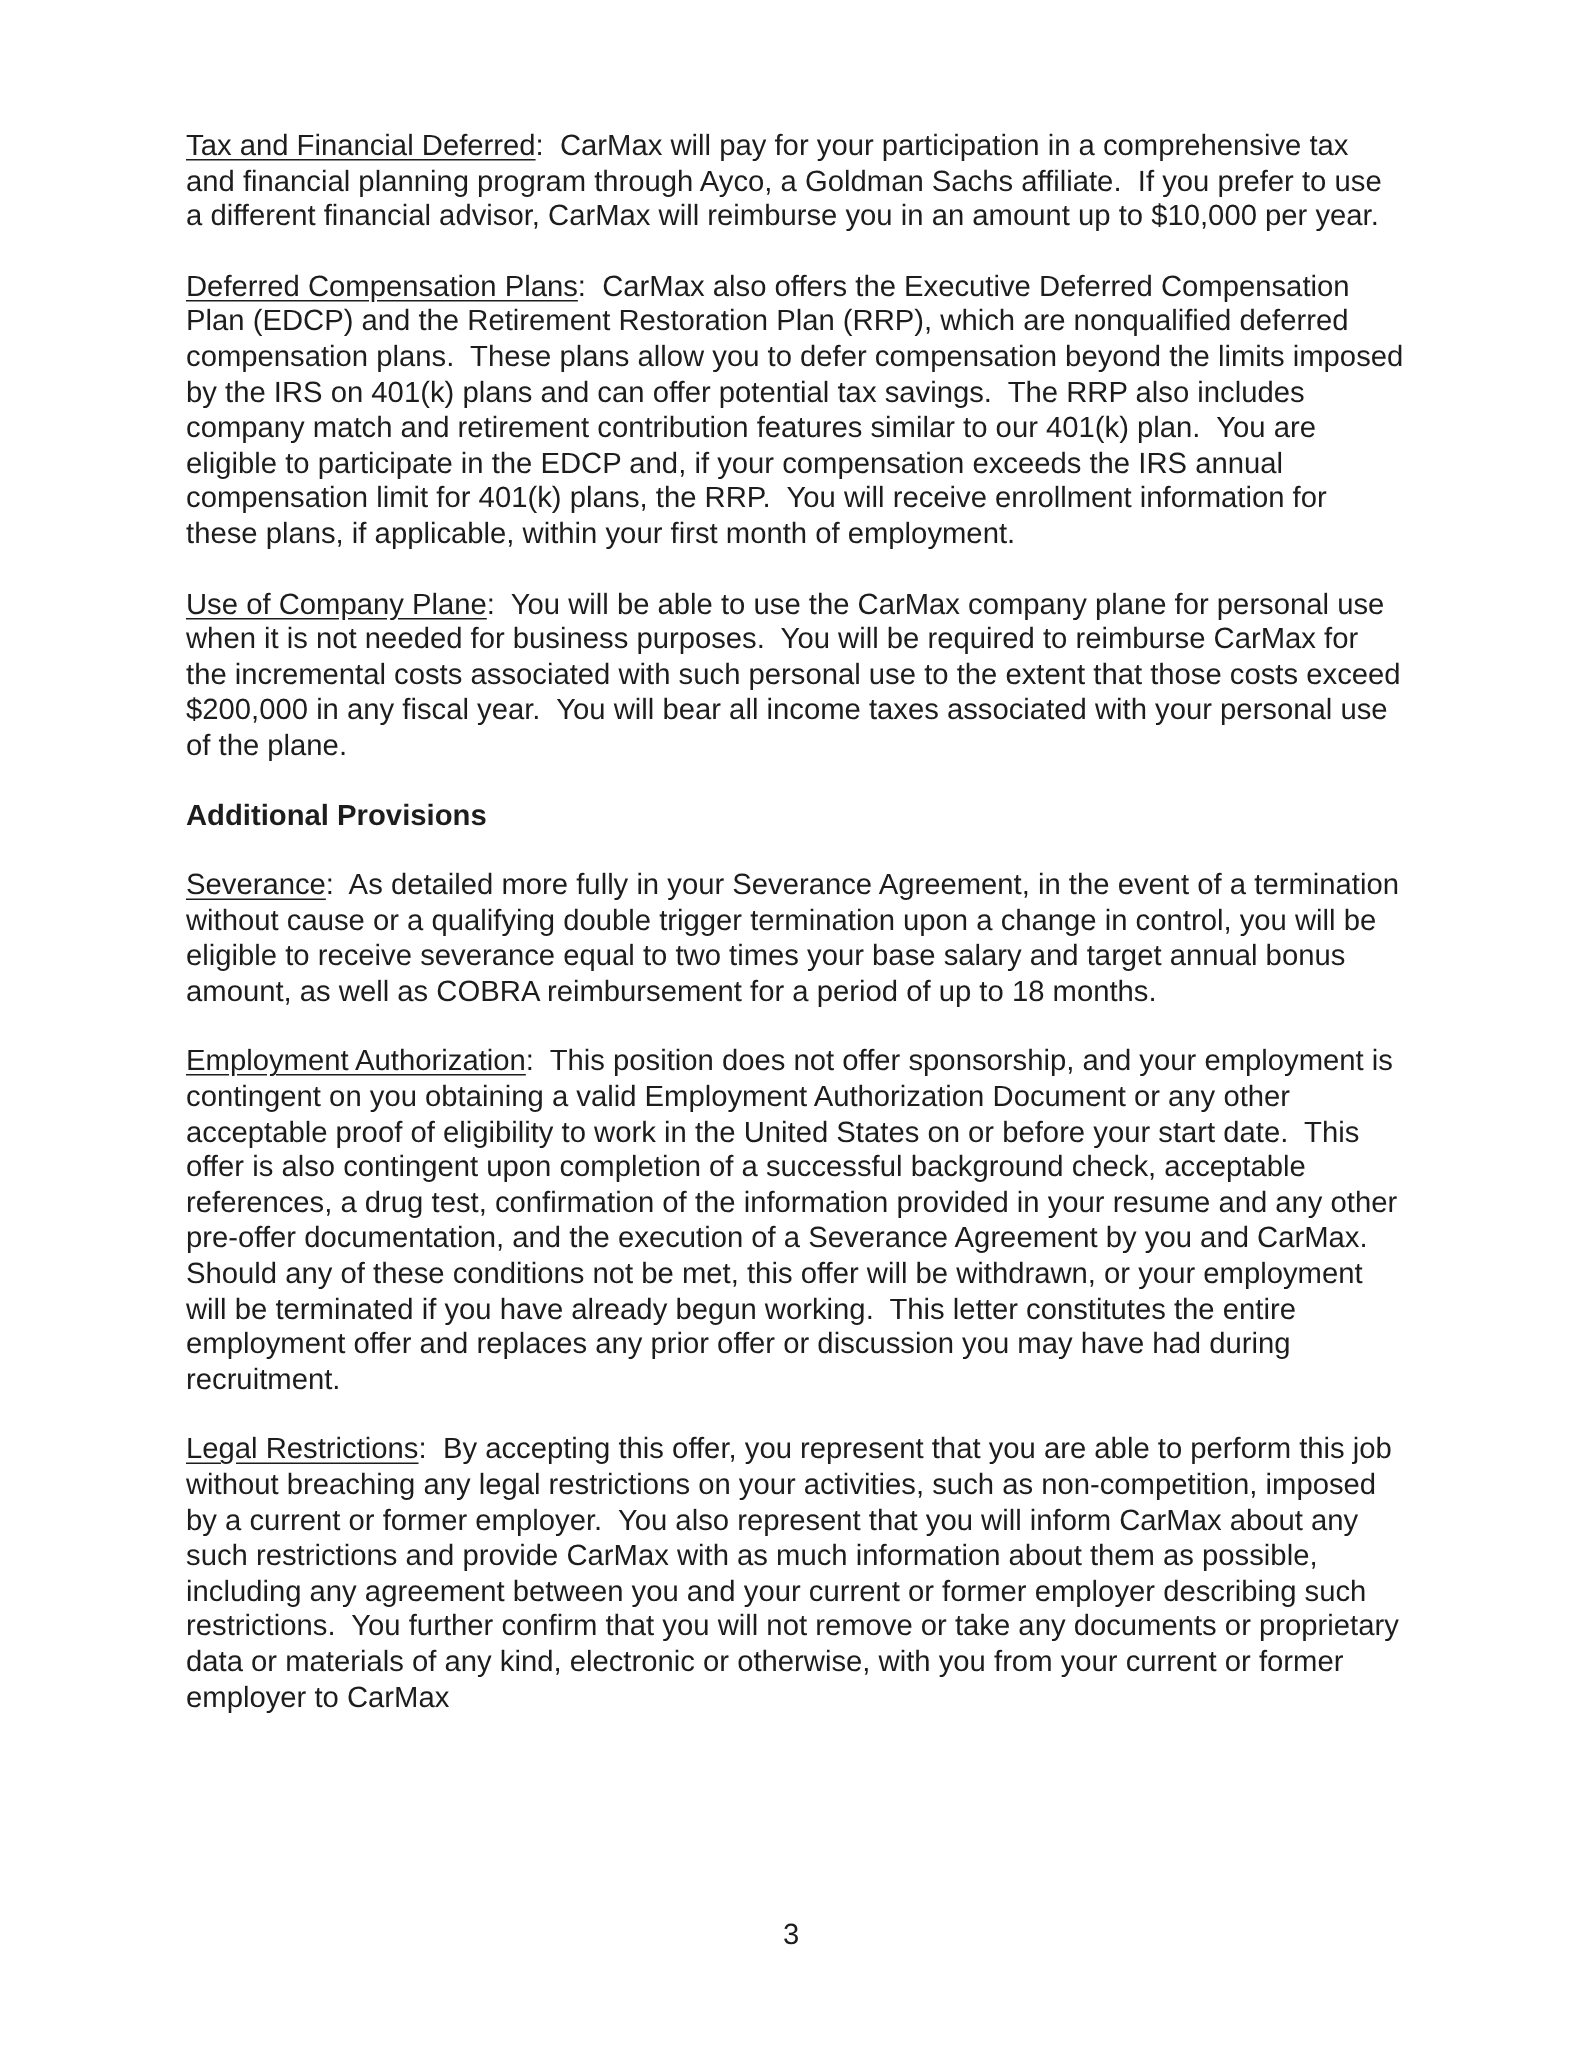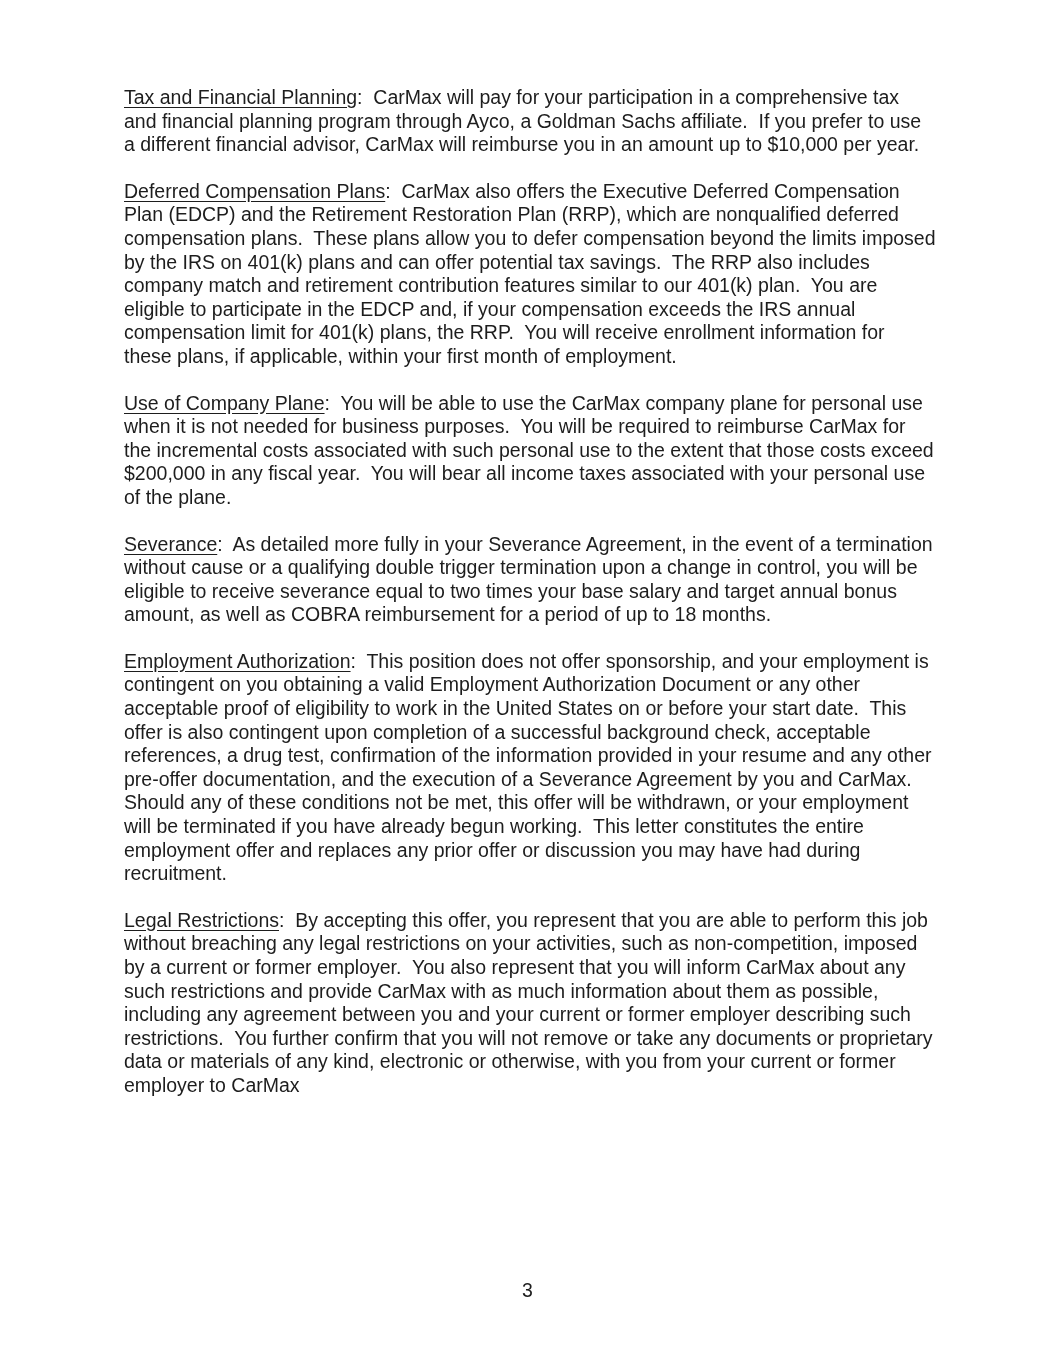--- a/index.html
+++ b/index.html
@@ -50,26 +50,27 @@
     line-height: 23.6px;
     color: #1d1d1d;
   }
 </style>
 </head>
 <body>
 
 <div class="page">
   <div class="content">
 
-    <p class="para"><span class="label">Tax and Financial Planning</span><span>:  CarMax will pay for your participation in a comprehensive tax and financial planning program through Ayco, a Goldman Sachs affiliate.  If you prefer to use a different financial advisor, CarMax will reimburse you in an amount up to $10,000 per year.</span></p>
+    <p class="para"><span class="label">Tax and Financial Deferred</span><span>:  CarMax will pay for your participation in a comprehensive tax and financial planning program through Ayco, a Goldman Sachs affiliate.  If you prefer to use a different financial advisor, CarMax will reimburse you in an amount up to $10,000 per year.</span></p>
 
     <p class="para"><span class="label">Deferred Compensation Plans</span><span>:  CarMax also offers the Executive Deferred Compensation Plan (EDCP) and the Retirement Restoration Plan (RRP), which are nonqualified deferred compensation plans.  These plans allow you to defer compensation beyond the limits imposed by the IRS on 401(k) plans and can offer potential tax savings.  The RRP also includes company match and retirement contribution features similar to our 401(k) plan.  You are eligible to participate in the EDCP and, if your compensation exceeds the IRS annual compensation limit for 401(k) plans, the RRP.  You will receive enrollment information for these plans, if applicable, within your first month of employment.</span></p>
 
     <p class="para"><span class="label">Use of Company Plane</span><span>:  You will be able to use the CarMax company plane for personal use when it is not needed for business purposes.  You will be required to reimburse CarMax for the incremental costs associated with such personal use to the extent that those costs exceed $200,000 in any fiscal year.  You will bear all income taxes associated with your personal use of the plane.</span></p>
 
+    <h2 class="heading">Additional Provisions</h2>
 
     <p class="para"><span class="label">Severance</span><span>:  As detailed more fully in your Severance Agreement, in the event of a termination without cause or a qualifying double trigger termination upon a change in control, you will be eligible to receive severance equal to two times your base salary and target annual bonus amount, as well as COBRA reimbursement for a period of up to 18 months.</span></p>
 
     <p class="para"><span class="label">Employment Authorization</span><span>:  This position does not offer sponsorship, and your employment is contingent on you obtaining a valid Employment Authorization Document or any other acceptable proof of eligibility to work in the United States on or before your start date.  This offer is also contingent upon completion of a successful background check, acceptable references, a drug test, confirmation of the information provided in your resume and any other pre-offer documentation, and the execution of a Severance Agreement by you and CarMax.  Should any of these conditions not be met, this offer will be withdrawn, or your employment will be terminated if you have already begun working.  This letter constitutes the entire employment offer and replaces any prior offer or discussion you may have had during recruitment.</span></p>
 
     <p class="para"><span class="label">Legal Restrictions</span><span>:  By accepting this offer, you represent that you are able to perform this job without breaching any legal restrictions on your activities, such as non-competition, imposed by a current or former employer.  You also represent that you will inform CarMax about any such restrictions and provide CarMax with as much information about them as possible, including any agreement between you and your current or former employer describing such restrictions.  You further confirm that you will not remove or take any documents or proprietary data or materials of any kind, electronic or otherwise, with you from your current or former employer to CarMax</span></p>
 
   </div>
 
   <div class="page-number">3</div>

